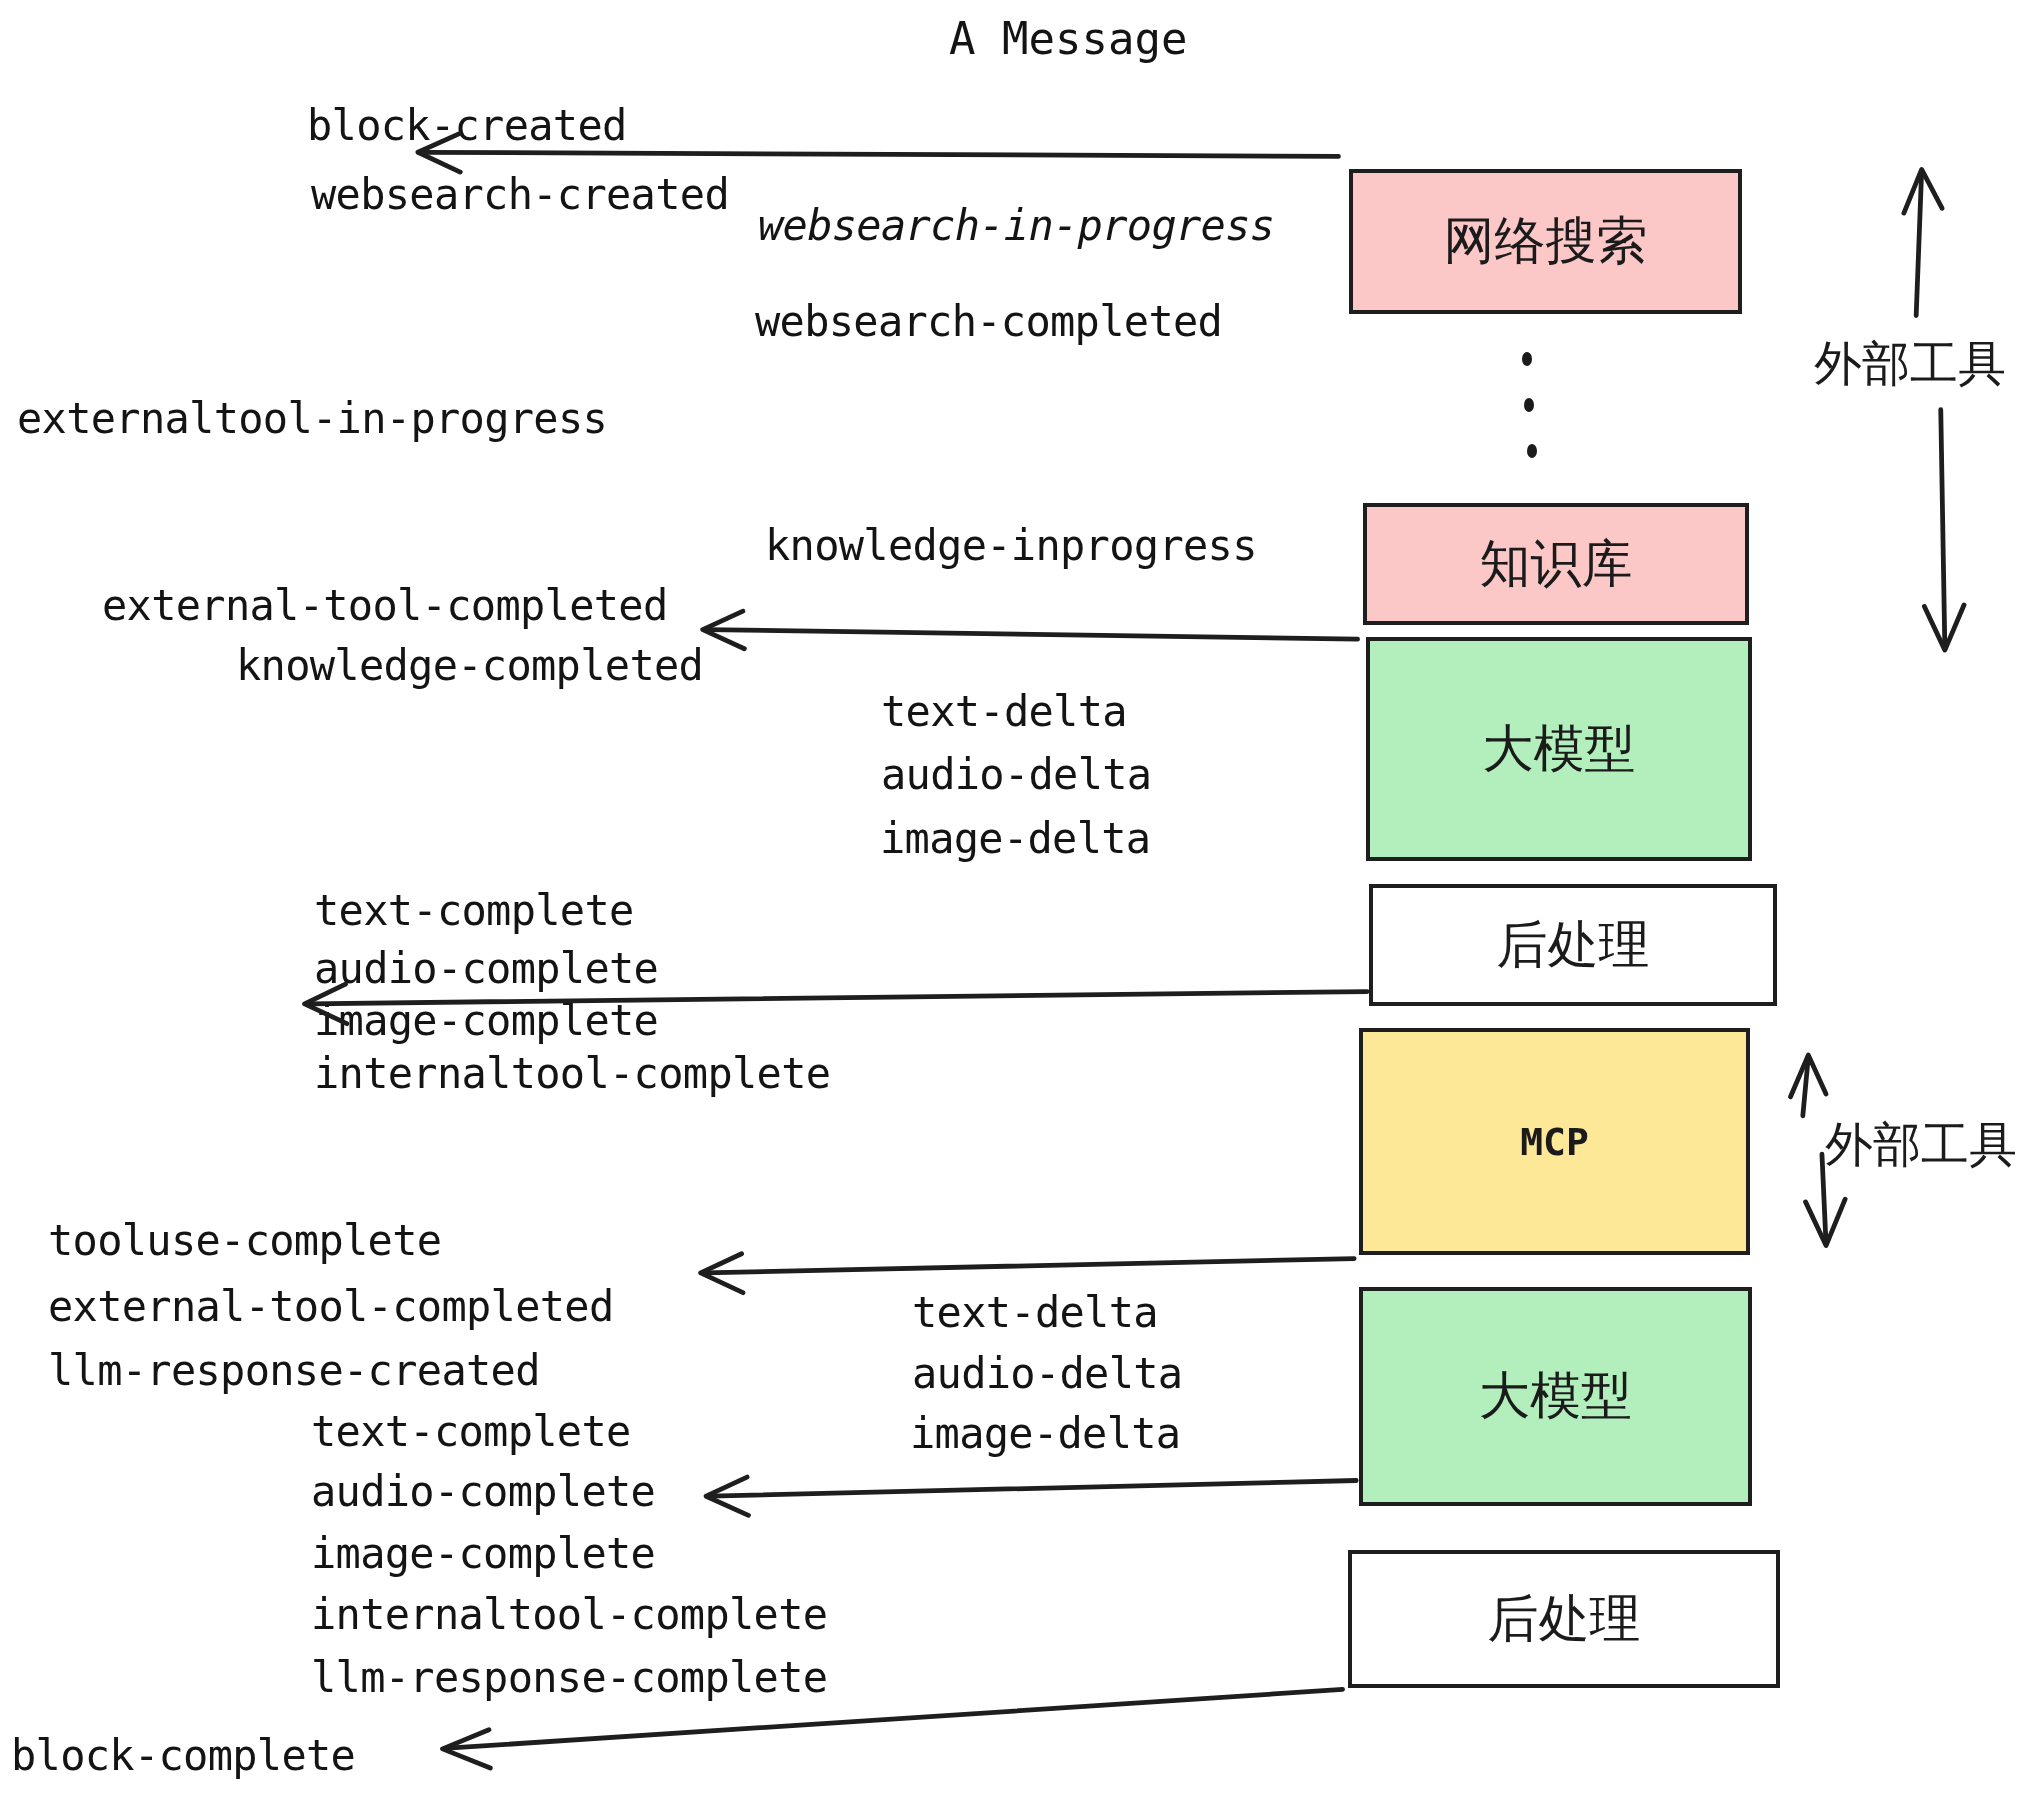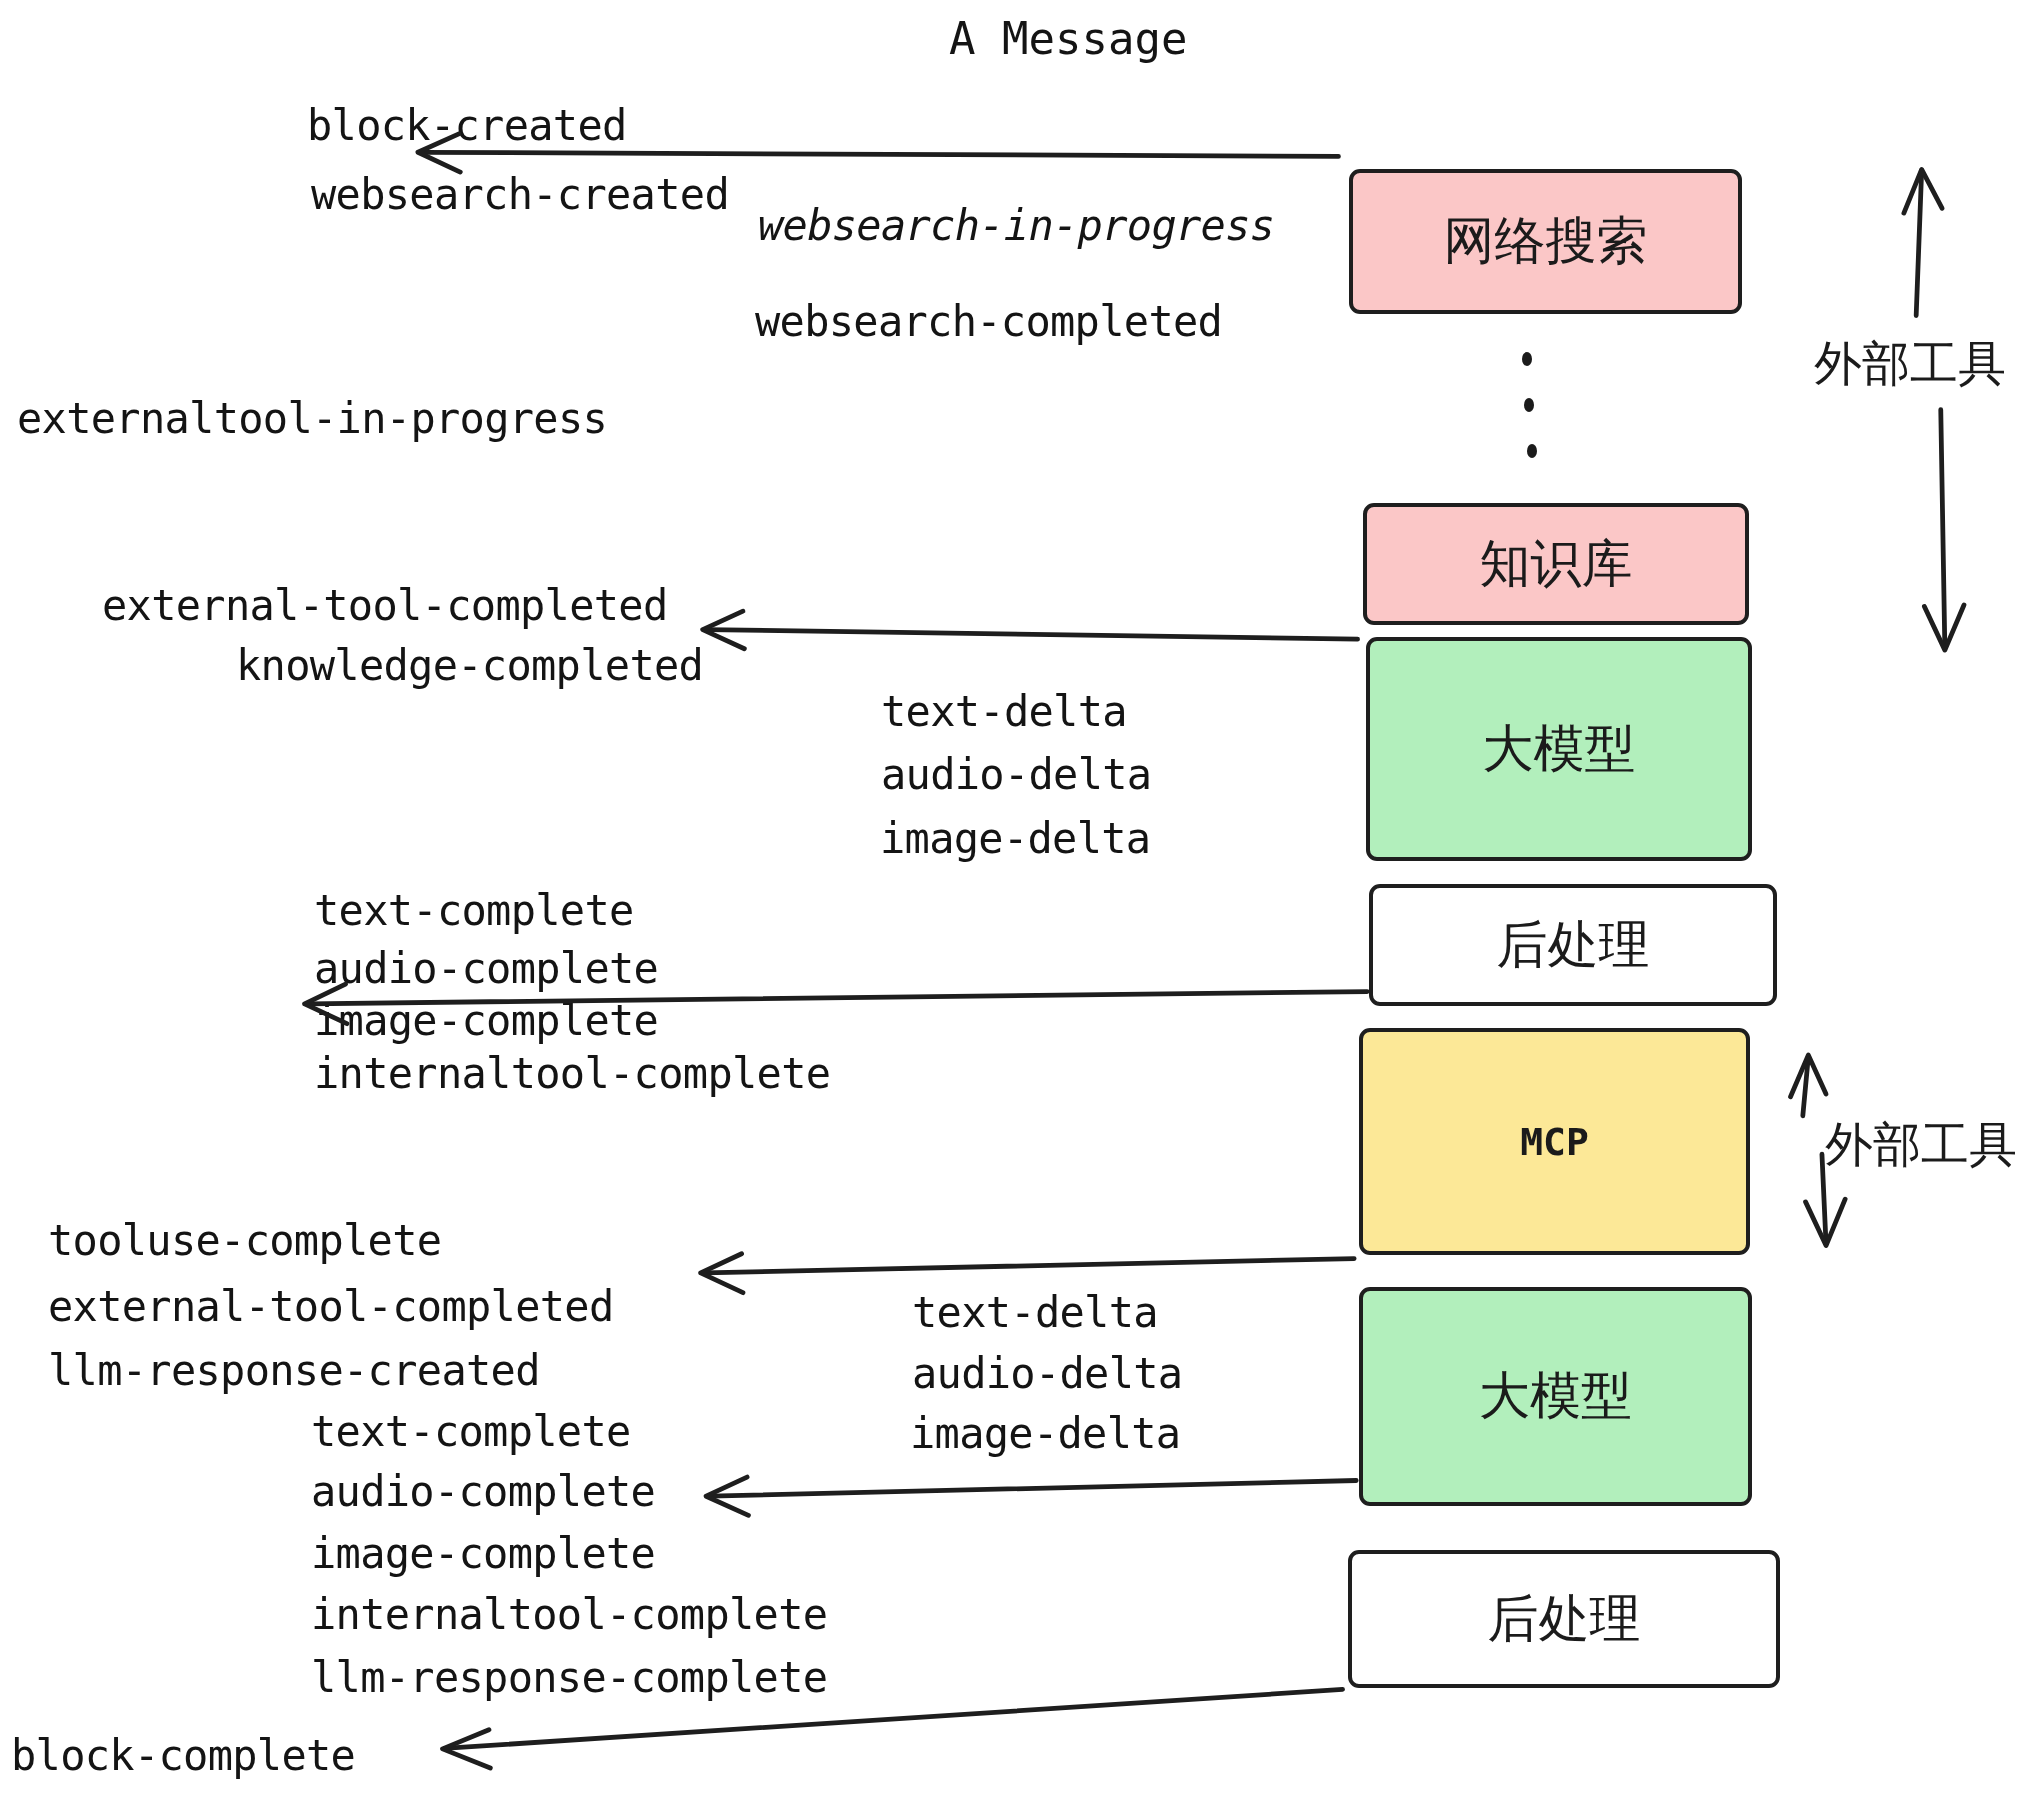--- a/index.html
+++ b/index.html
@@ -20,21 +20,21 @@
   }
   .title{
     position:absolute;
     font:44px/1.1 "DejaVu Sans Mono", monospace;
     color:#141414;
     white-space:nowrap;
   }
   .box{
     position:absolute;
     border:4.1px solid #1e1e1e;
-    border-radius:11px;
+    border-radius:0;
     display:flex;
     align-items:center;
     justify-content:center;
     box-sizing:border-box;
   }
   .box-label{
     font-family:"DejaVu Sans", sans-serif;
     font-size:51px;
     color:#1b1b1b;
     white-space:nowrap;
@@ -76,20 +76,21 @@
 
 <div id="canvas">
 
   <div class="title" style="left:949px;top:15px;">A Message</div>
 
   <div class="ev" style="left:307px;top:102px;">block-created</div>
   <div class="ev" style="left:311px;top:171px;">websearch-created</div>
   <div class="ev" style="left:758px;top:202px;font-style:italic;">websearch-in-progress</div>
   <div class="ev" style="left:755px;top:298px;">websearch-completed</div>
   <div class="ev" style="left:17px;top:395px;">externaltool-in-progress</div>
+  <div class="ev" style="left:765px;top:522px;">knowledge-inprogress</div>
   <div class="ev" style="left:102px;top:582px;">external-tool-completed</div>
   <div class="ev" style="left:236px;top:642px;">knowledge-completed</div>
   <div class="ev" style="left:881px;top:688px;">text-delta</div>
   <div class="ev" style="left:881px;top:751px;">audio-delta</div>
   <div class="ev" style="left:880px;top:815px;">image-delta</div>
   <div class="ev" style="left:314px;top:887px;">text-complete</div>
   <div class="ev" style="left:314px;top:945px;">audio-complete</div>
   <div class="ev" style="left:314px;top:997px;">image-complete</div>
   <div class="ev" style="left:314px;top:1050px;">internaltool-complete</div>
   <div class="ev" style="left:48px;top:1217px;">tooluse-complete</div>

